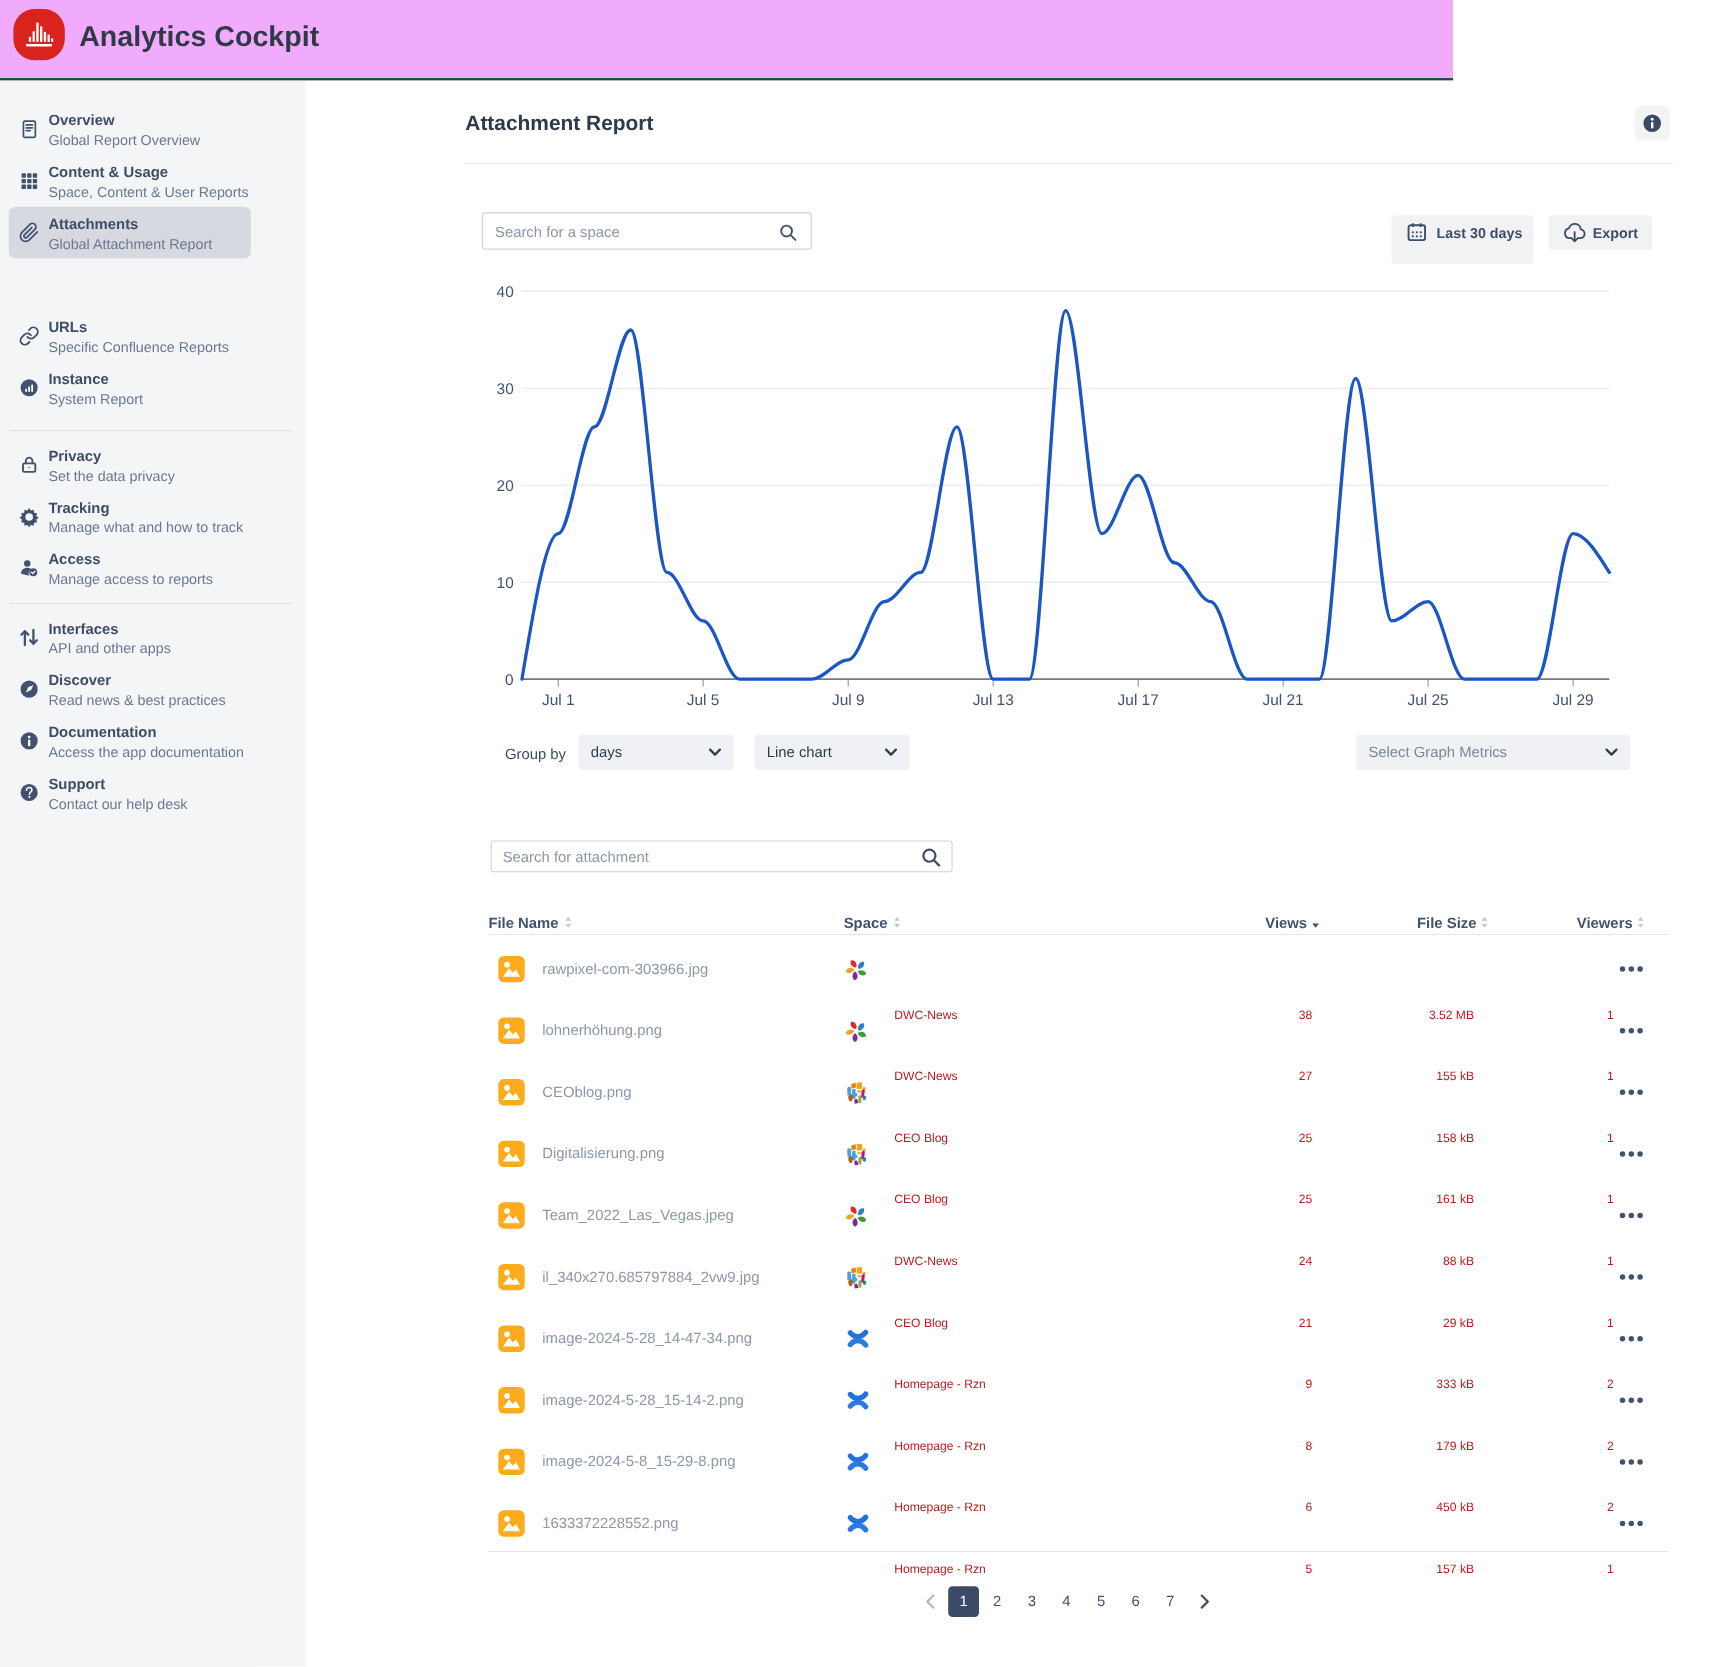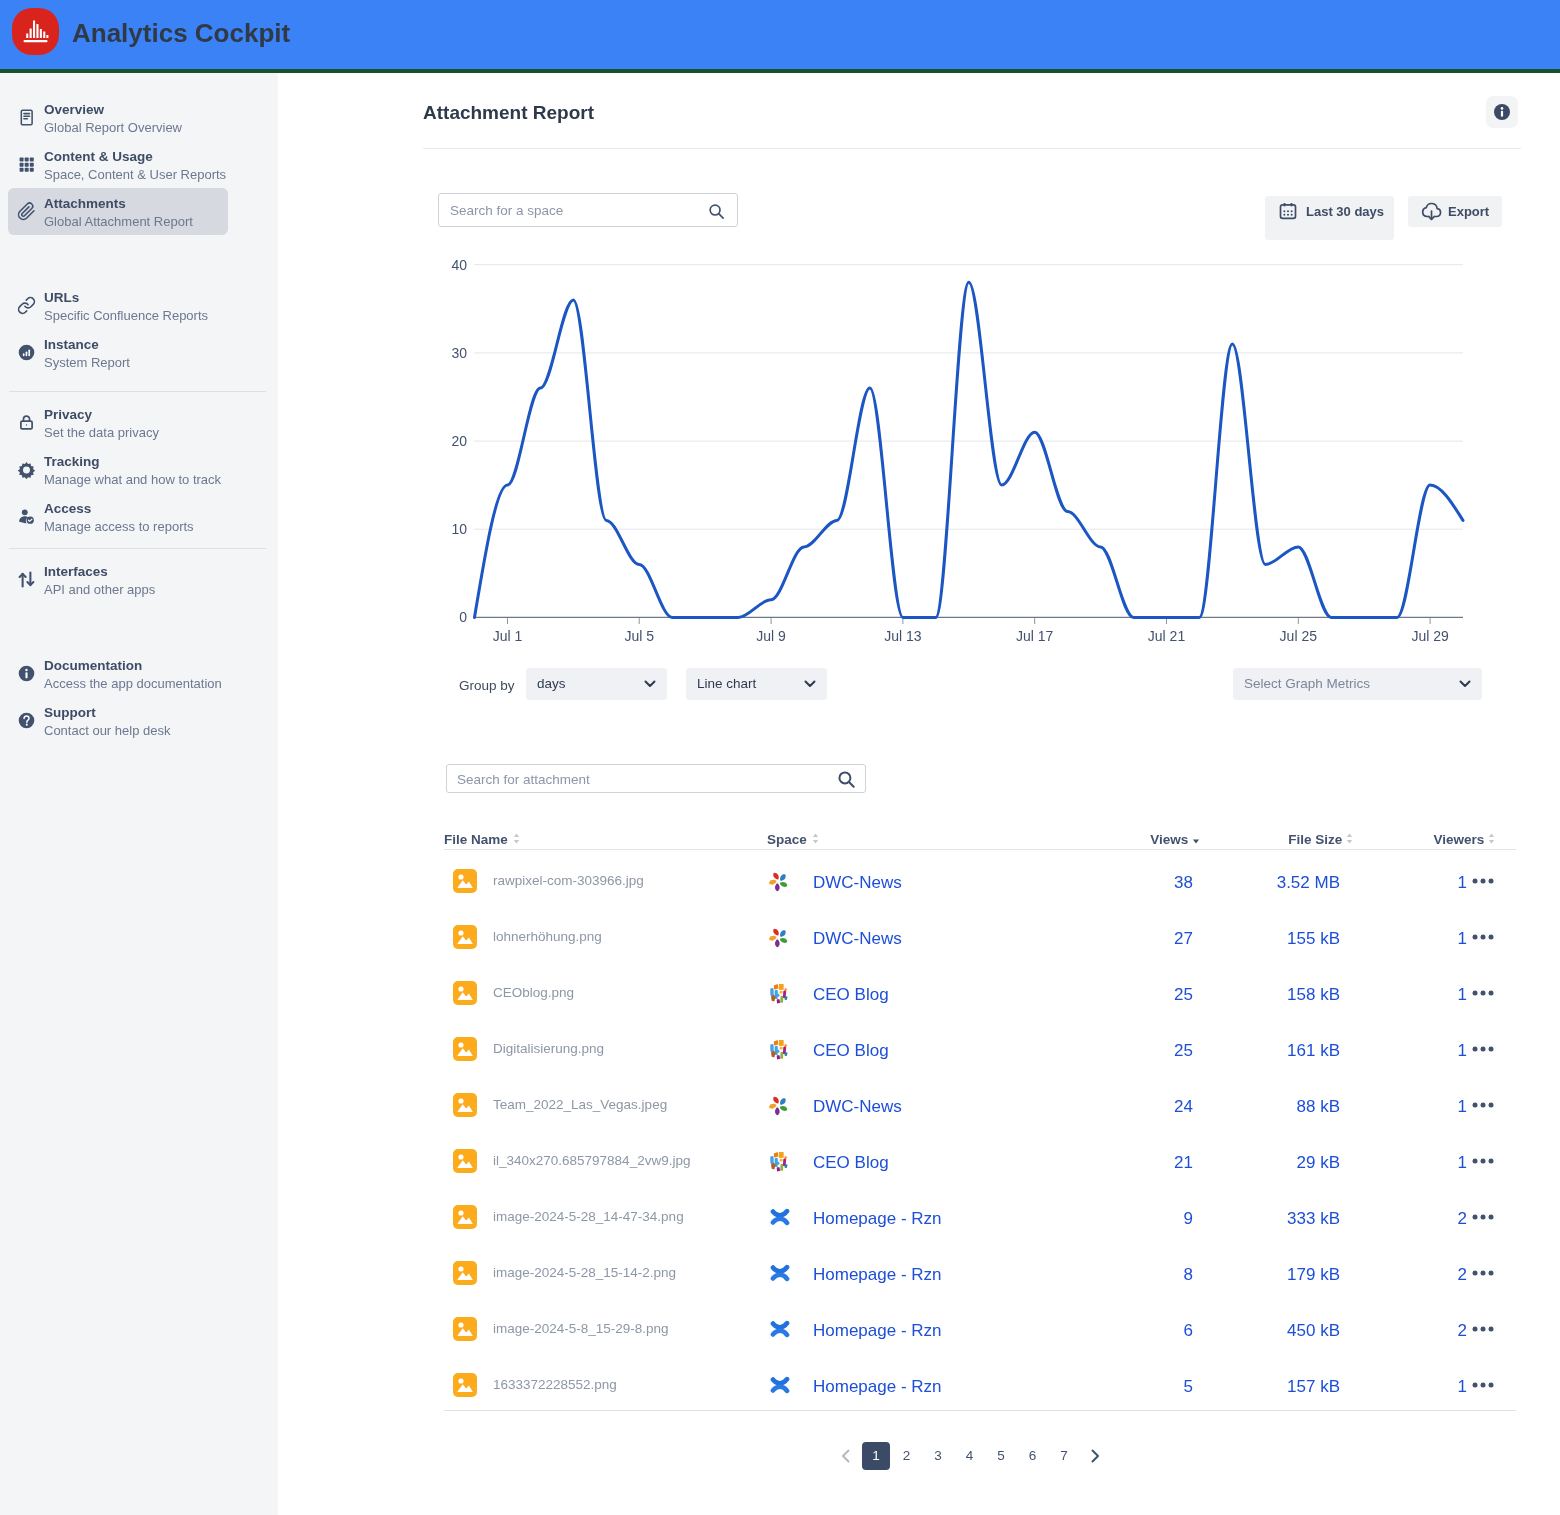--- a/index.html
+++ b/index.html
@@ -1,18 +1,18 @@
 <!DOCTYPE html>
 <html><head>
 <meta charset="utf-8">
 <style>
   * { margin:0; padding:0; box-sizing:border-box; }
   html,body { width:1560px; height:1515px; background:#fff; font-family:"Liberation Sans", sans-serif; overflow:hidden; position:relative; }
   
-  #hdr { position:absolute; left:0; top:0; width:1560px; height:73px; background:#3b82f6; border-bottom:4px solid #14532d; z-index:5; }
+  #hdr { position:absolute; left:0; top:0; width:1321px; height:73px; background:#f0abfc; border-bottom:2px solid #14532d; z-index:5; }
   #hdr .logo { position:absolute; left:12px; top:8px; }
   #hdr .apptitle { position:absolute; left:72px; top:18px; font-size:26px; font-weight:700; color:#303a46; }
   
   #side { position:absolute; left:0; top:73px; width:278px; height:1442px; background:#f4f5f7; }
   .nav-item { position:absolute; left:0; width:278px; height:47px; }
   .nav-item .ttl { position:absolute; left:44px; top:6px; font-size:13.5px; font-weight:700; color:#3f4c66; line-height:19px; }
   .nav-item .sub { position:absolute; left:44px; top:25px; font-size:13px; color:#6c7890; line-height:18px; white-space:nowrap; }
   .nav-item .ico { position:absolute; left:17px; top:50%; margin-top:-9.5px; width:19px; height:19px; }
   .nav-sel { position:absolute; left:8px; width:220px; height:47px; background:#d6d9df; border-radius:6px; }
   .nav-div { position:absolute; left:9px; width:257px; height:1px; background:#dcdfe4; }
@@ -24,21 +24,21 @@
   .btn { position:absolute; background:#f1f2f4; border-radius:3px; }
   .btn .lbl { position:absolute; font-size:13px; font-weight:700; color:#3e4c66; white-space:nowrap; }
   .sel { position:absolute; background:#f0f1f4; border-radius:3px; height:32px; }
   .sel .tx { position:absolute; left:11px; top:8px; font-size:13.5px; color:#2e3b4f; }
   .sel .chev { position:absolute; right:11px; top:12px; }
   .gblbl { position:absolute; left:459px; top:678px; font-size:13.5px; color:#3d4a5c; }
   
   .th { position:absolute; font-size:13.5px; font-weight:700; color:#42526e; white-space:nowrap; }
   .thr { text-align:right; }
   .rowtx-file { position:absolute; font-size:13.5px; color:#8d97a6; white-space:nowrap; }
-  .rowtx-dark { position:absolute; font-size:17px; color:#1d4ed8; white-space:nowrap; }
+  .rowtx-dark { position:absolute; font-size:11px; color:#b91c1c; white-space:nowrap;margin-top:44px; }
   .num { text-align:right; }
   .fico { position:absolute; width:24px; height:24px; background:#fbab1b; border-radius:5px; }
   .hline { position:absolute; background:#e1e4e8; height:1px; }
   
   .pgnum { position:absolute; top:1442px; width:28px; height:28px; line-height:28px; text-align:center; font-size:13.5px; color:#42526e; }
   .pgcur { background:#3b4b67; color:#fff; border-radius:4px; font-weight:400; }
 </style>
 </head>
 <body>
 
@@ -158,20 +158,28 @@
     <svg class="ico" viewBox="0 0 22 22" fill="none" stroke="#42526e" stroke-width="2.4" stroke-linecap="round" stroke-linejoin="round">
       <path d="M6.5 19V4.5"></path>
         <path d="M3 8l3.5-3.5L10 8"></path>
       <path d="M15.5 3v14.5"></path>
         <path d="M12 14l3.5 3.5L19 14"></path>
     </svg>
     <div class="ttl">Interfaces</div>
     <div class="sub">API and other apps</div>
   </div>
 
+  <div class="nav-item" style="top:530px;">
+    <svg class="ico" viewBox="0 0 22 22">
+      <circle cx="11" cy="11" r="9" fill="#42526e"></circle>
+      <path d="M15.5 6.5l-2.5 5.5-5.5 2.5 2.5-5.5z" fill="#fff"></path>
+    </svg>
+    <div class="ttl">Discover</div>
+    <div class="sub">Read news &amp; best practices</div>
+  </div>
 
   <div class="nav-item" style="top:577px;">
     <svg class="ico" viewBox="0 0 22 22">
       <circle cx="11" cy="11" r="9" fill="#42526e"></circle>
       <circle cx="11" cy="7" r="1.4" fill="#fff"></circle>
       <rect x="9.8" y="9.6" width="2.4" height="7" rx="1.1" fill="#fff"></rect>
     </svg>
     <div class="ttl">Documentation</div>
     <div class="sub">Access the app documentation</div>
   </div>

